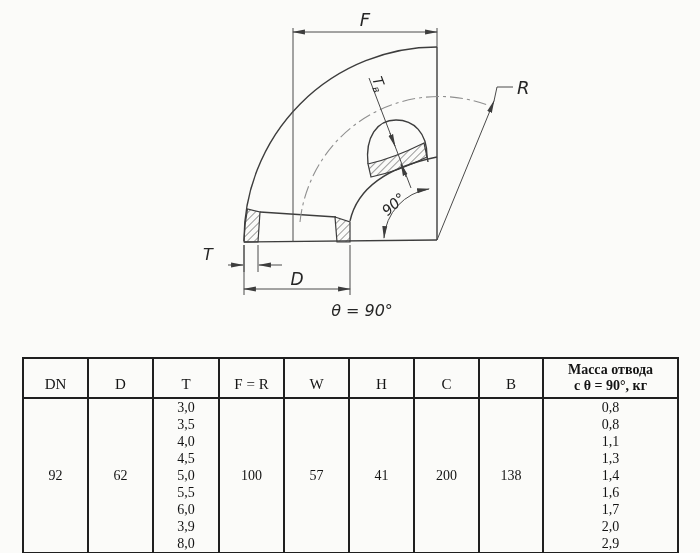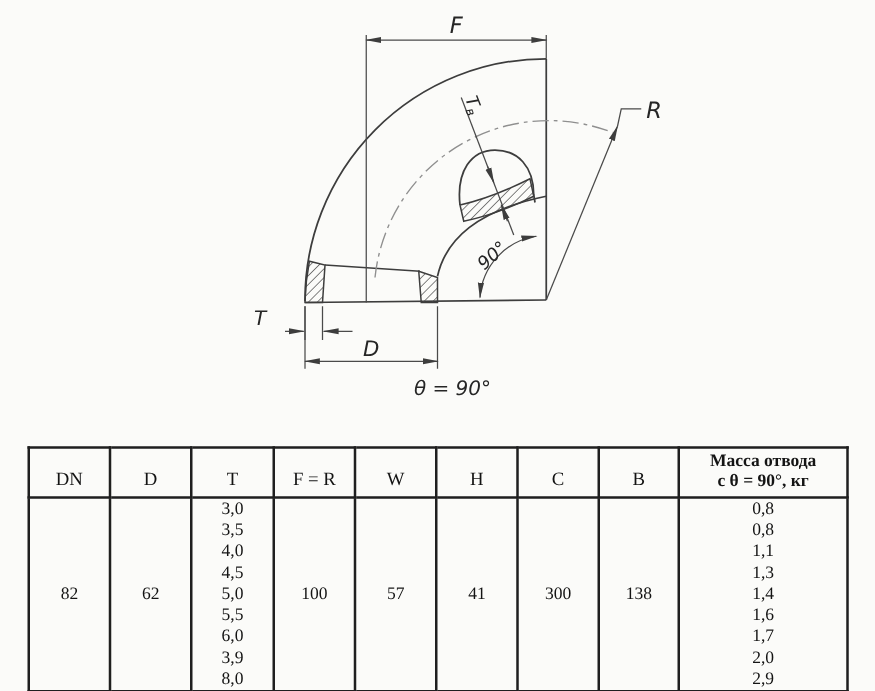--- a/index.html
+++ b/index.html
@@ -110,37 +110,37 @@
       <td class="hdr-cell">W</td>
       <td class="hdr-cell">H</td>
       <td class="hdr-cell">C</td>
       <td class="hdr-cell">B</td>
       <td class="mass-hdr">
         <div>Масса отвода</div>
         <div>с θ = 90°, кг</div>
       </td>
     </tr>
     <tr>
-      <td class="body-cell">82</td>
+      <td class="body-cell">92</td>
       <td class="body-cell">62</td>
       <td class="body-cell">
         <div class="val-line">3,0</div>
         <div class="val-line">3,5</div>
         <div class="val-line">4,0</div>
         <div class="val-line">4,5</div>
         <div class="val-line">5,0</div>
         <div class="val-line">5,5</div>
         <div class="val-line">6,0</div>
         <div class="val-line">3,9</div>
         <div class="val-line">8,0</div>
       </td>
       <td class="body-cell">100</td>
       <td class="body-cell">57</td>
       <td class="body-cell">41</td>
-      <td class="body-cell">300</td>
+      <td class="body-cell">200</td>
       <td class="body-cell">138</td>
       <td class="body-cell">
         <div class="val-line">0,8</div>
         <div class="val-line">0,8</div>
         <div class="val-line">1,1</div>
         <div class="val-line">1,3</div>
         <div class="val-line">1,4</div>
         <div class="val-line">1,6</div>
         <div class="val-line">1,7</div>
         <div class="val-line">2,0</div>

